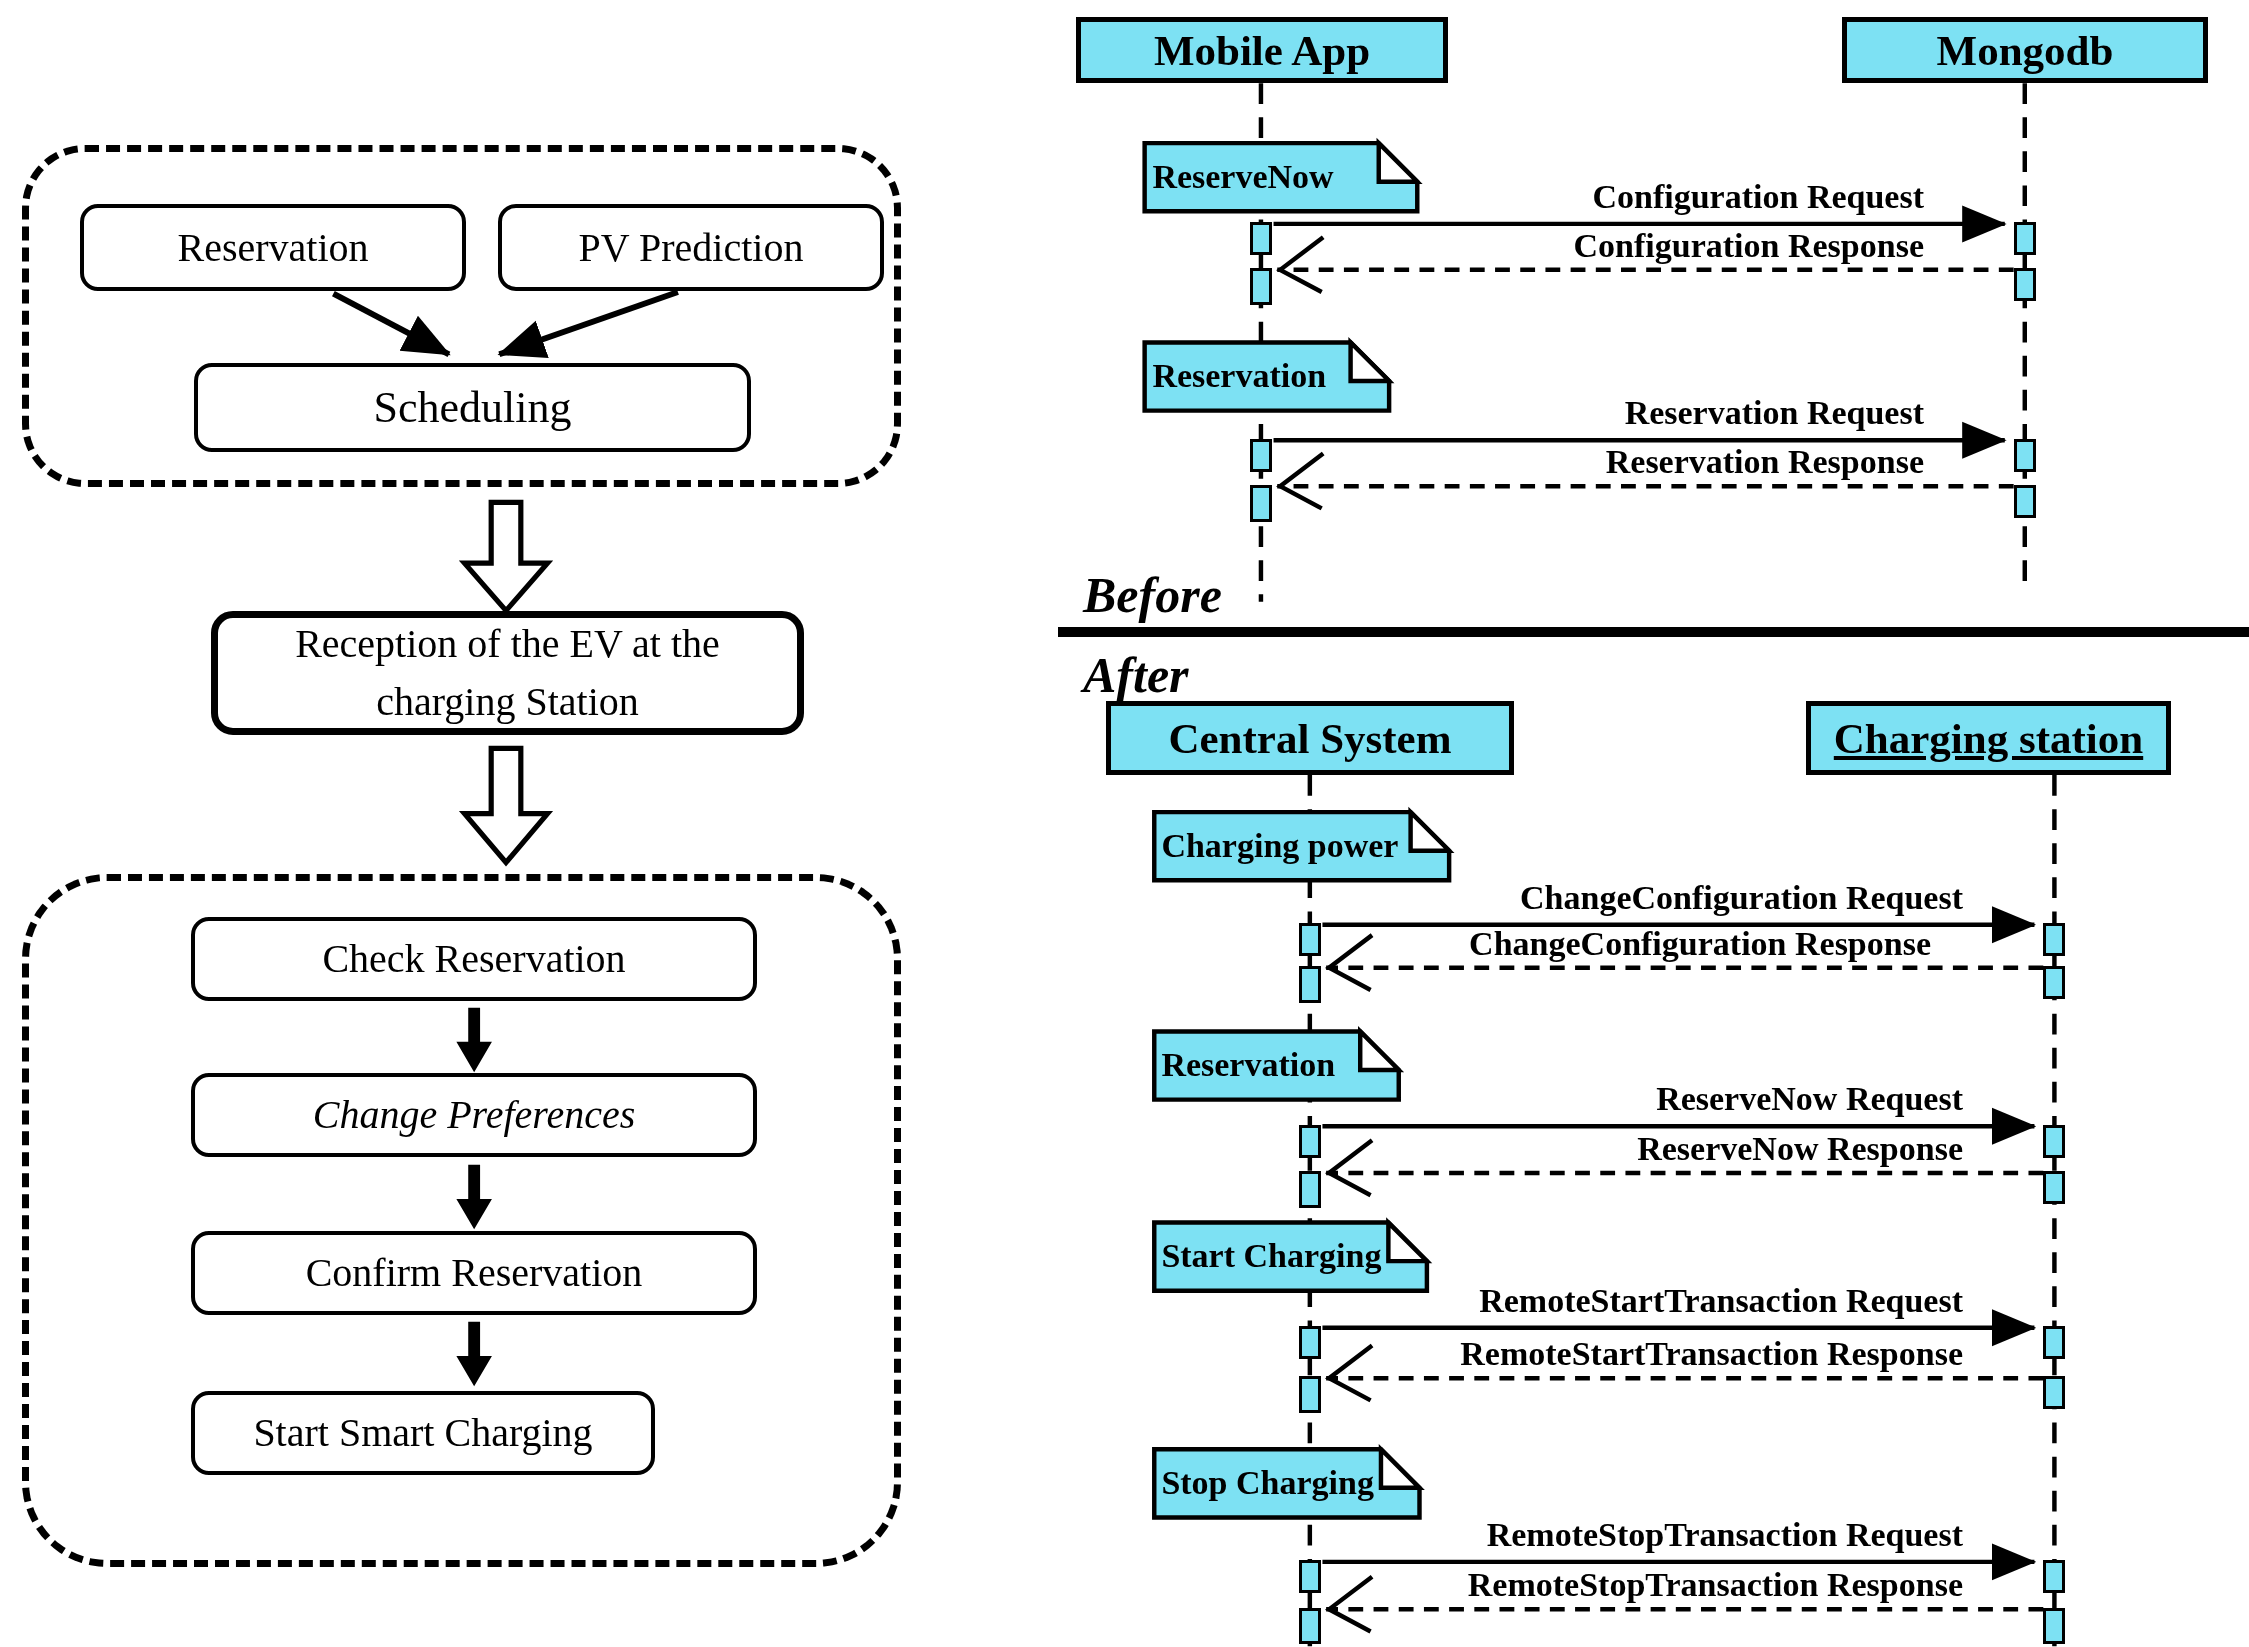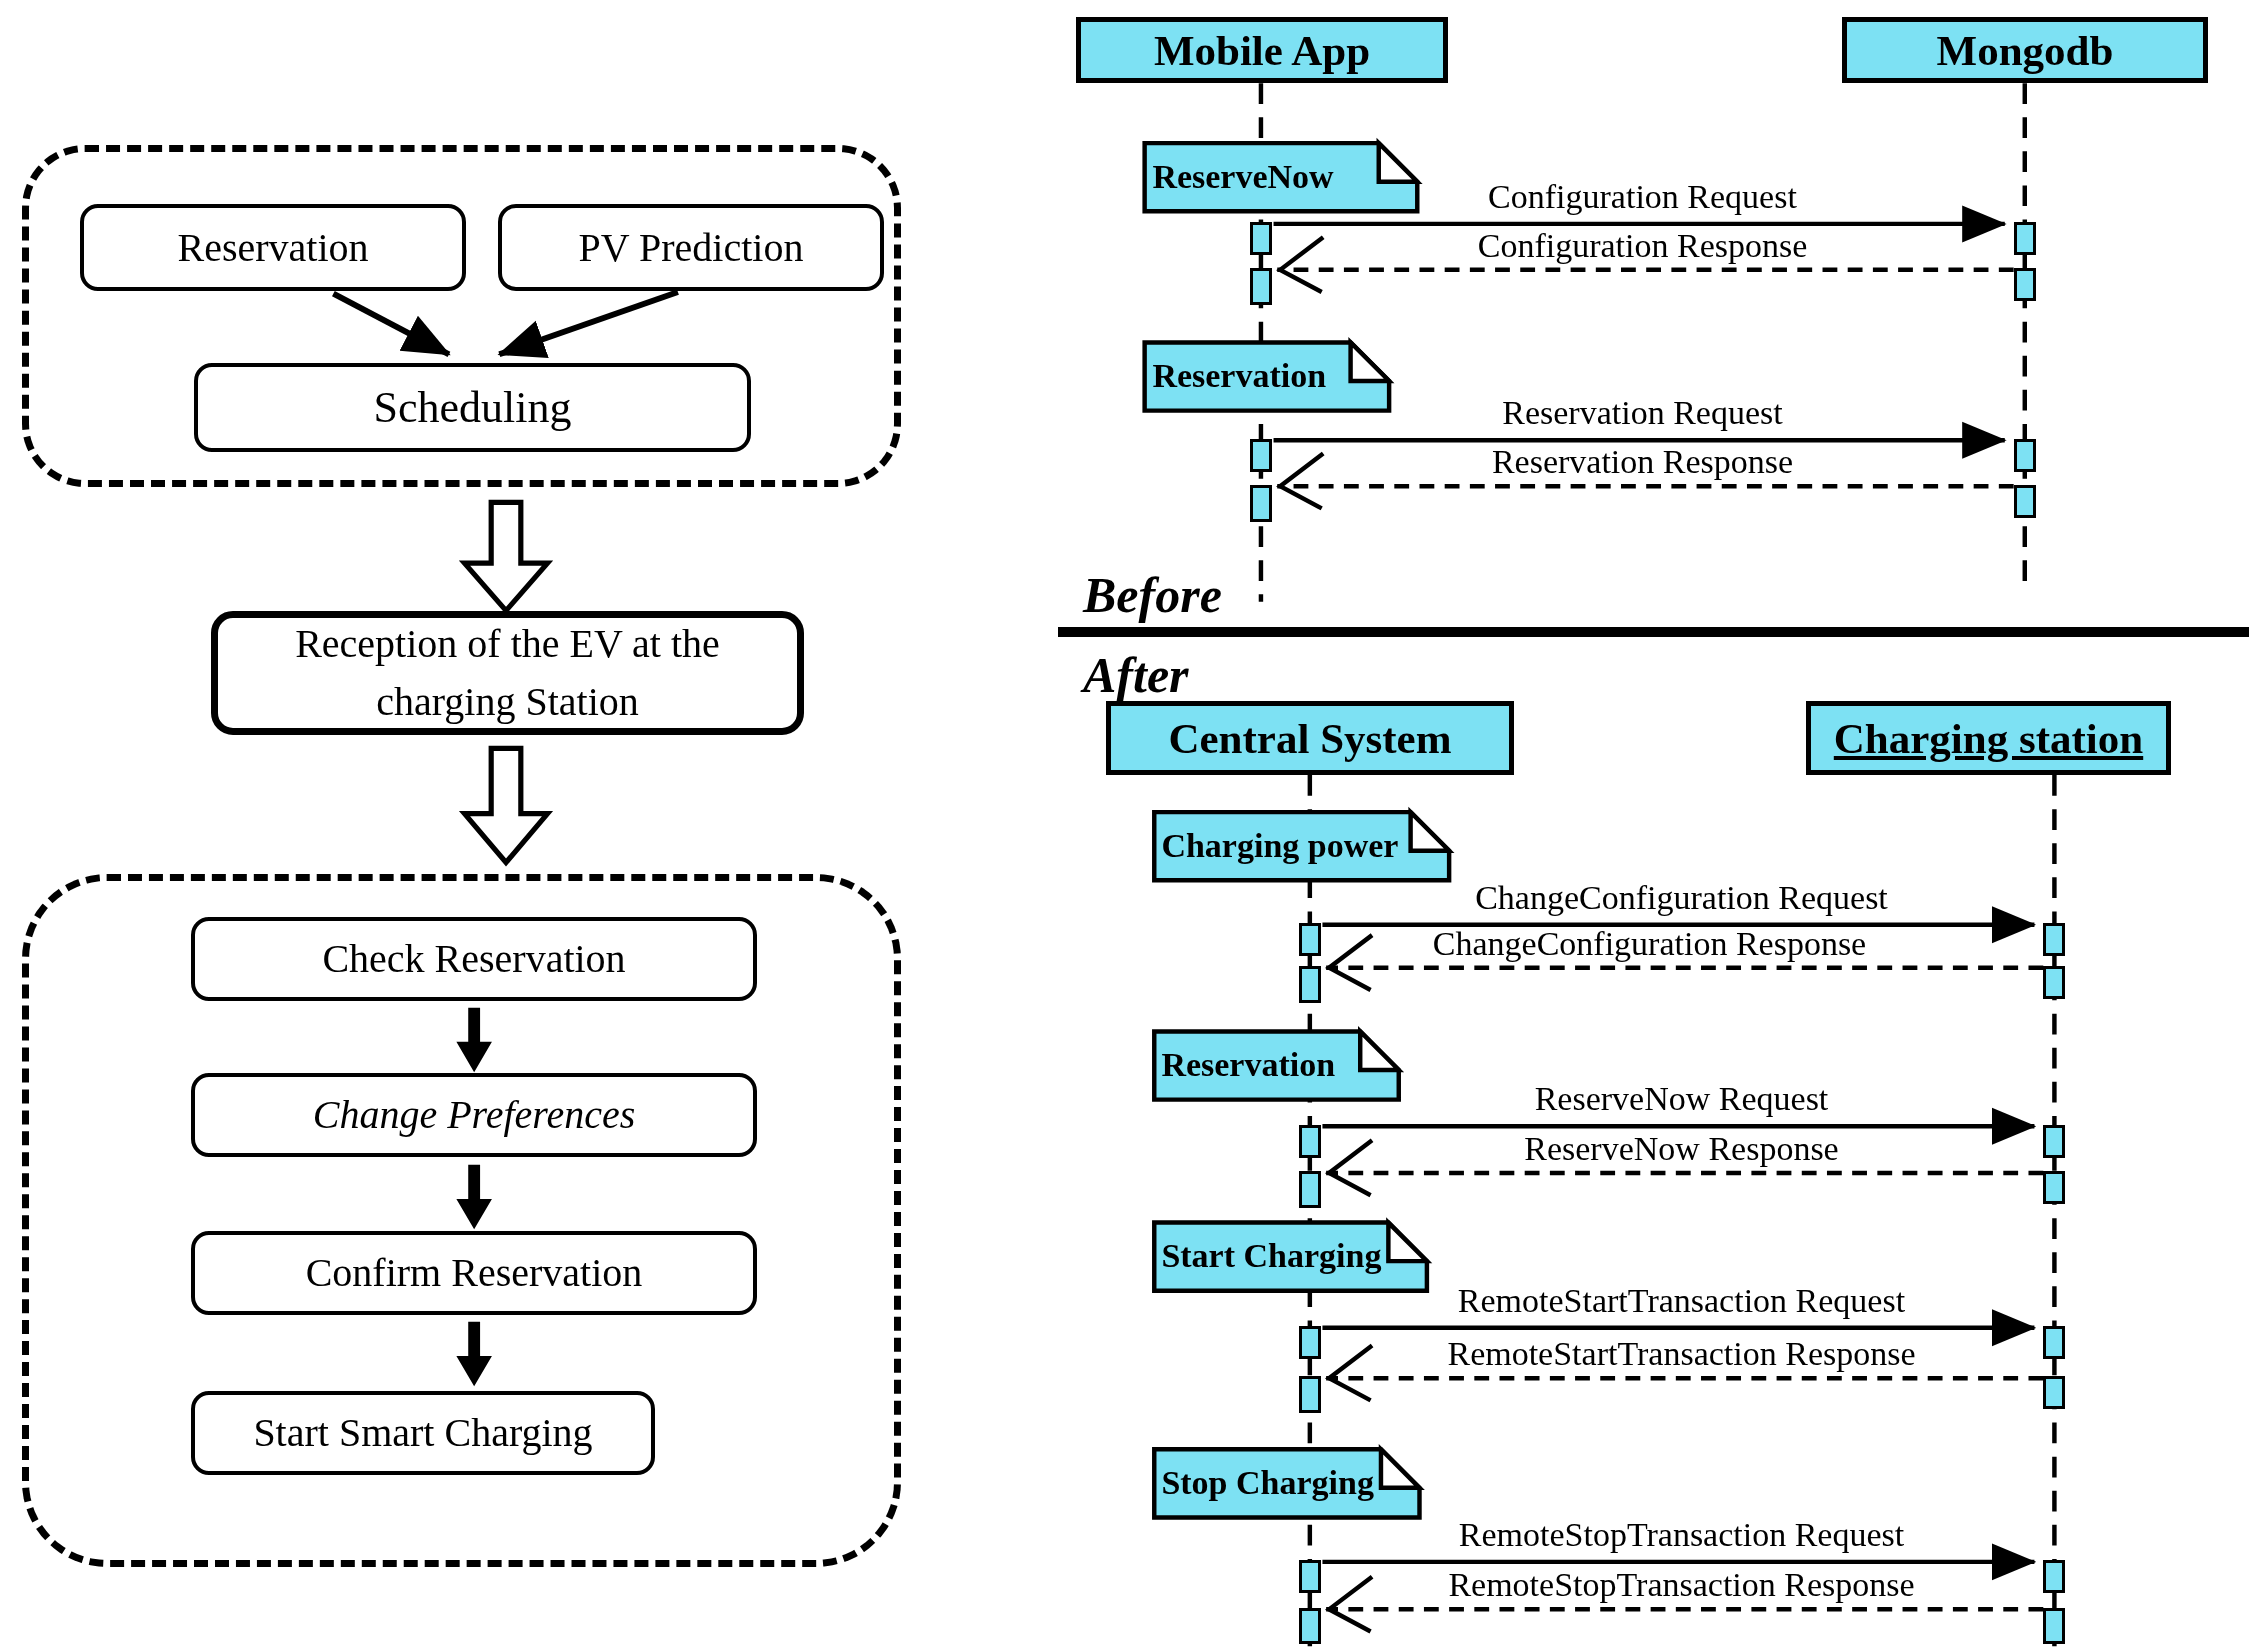--- a/index.html
+++ b/index.html
@@ -16,21 +16,21 @@
   }
   .fbox.thick{border-width:7.4px;border-radius:22px;justify-content:flex-end;}
   .head{
     position:absolute;background:#7de1f3;border:5.2px solid #000;box-sizing:border-box;
     display:flex;align-items:center;justify-content:center;font-weight:bold;font-size:43px;
   }
   .notetext{
     position:absolute;font-weight:bold;font-size:34px;display:flex;align-items:center;
     padding-left:7.4px;box-sizing:border-box;
   }
-  .msg{position:absolute;width:563px;text-align:center;font-weight:normal;font-size:34px;white-space:nowrap;}
+  .msg{position:absolute;width:563px;text-align:right;font-weight:bold;font-size:34px;white-space:nowrap;}
   .bar{
     position:absolute;width:22px;height:33px;background:#7de1f3;border:3.7px solid #000;
     box-sizing:border-box;
   }
   .seclabel{position:absolute;font-weight:bold;font-style:italic;font-size:50px;}
   .divider{position:absolute;background:#000;}
 </style>
 </head>
 <body>
 

